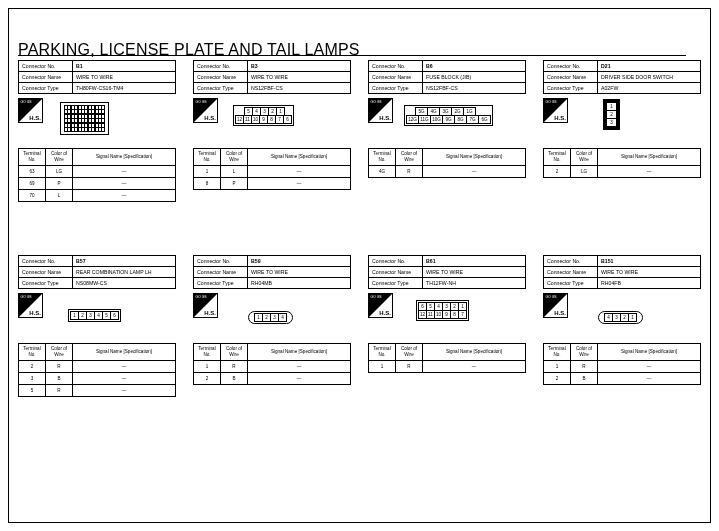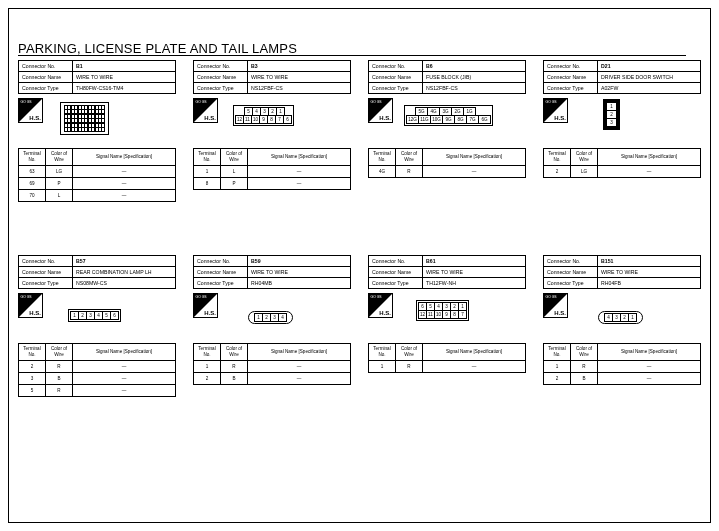--- a/index.html
+++ b/index.html
@@ -10,21 +10,21 @@
     background:#ffffff;
     margin:0 auto;
     overflow:hidden;
   }
   .sheet-border{
     position:absolute;left:8px;top:8px;width:703px;height:515px;
     border:1px solid #000;box-sizing:border-box;
   }
   .title{
     position:absolute;left:18px;top:41px;
-    font-size:13px;letter-spacing:.2px;color:#000;
+    font-size:16px;letter-spacing:.2px;color:#000;
     white-space:nowrap;
   }
   .title-rule{
     position:absolute;left:18px;top:55px;width:668px;height:1px;background:#000;
   }
 
   
   .block{position:absolute;width:158px;}
   .hdr{border:1px solid #000;border-bottom:none;box-sizing:border-box;}
   .hdr-row{display:flex;height:11px;border-bottom:1px solid #000;box-sizing:border-box;}

